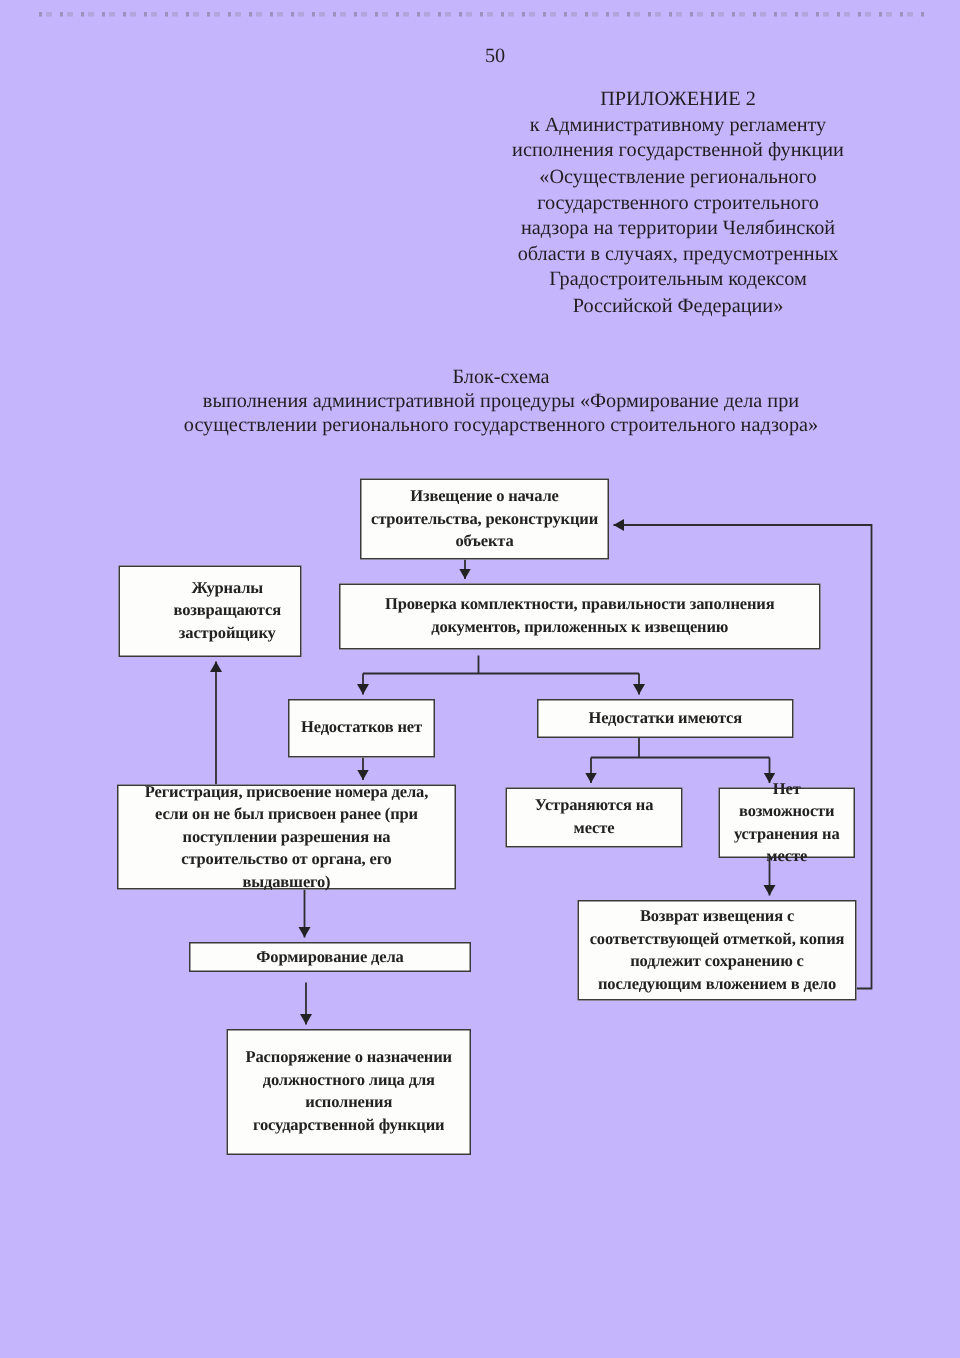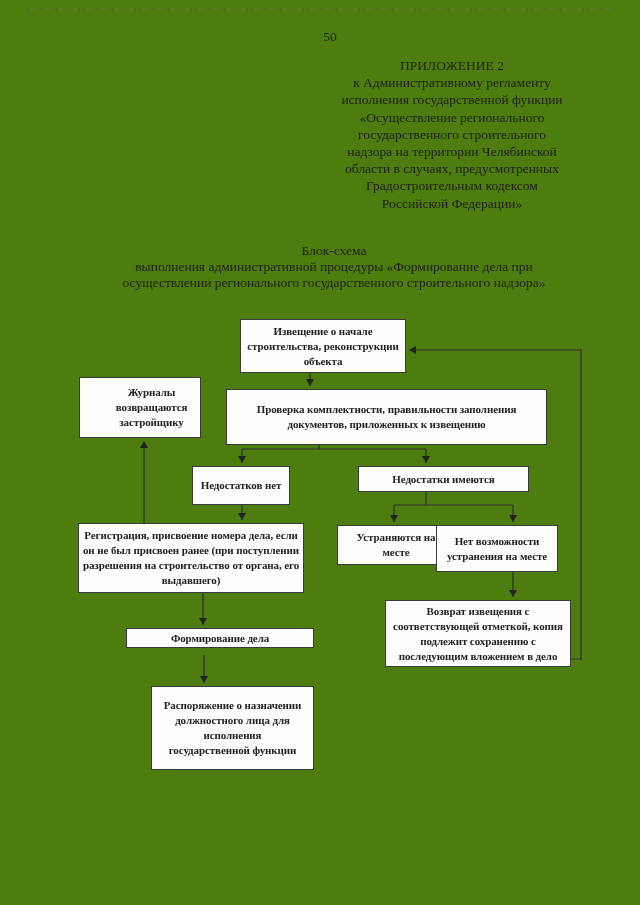--- a/index.html
+++ b/index.html
@@ -1,21 +1,21 @@
 <!DOCTYPE html>
 <html><head>
 <meta charset="utf-8">
 <style>
   html, body { margin: 0; padding: 0; background: #e8e8e8; }
   .page {
     position: relative;
     width: 640px;
     height: 905px;
     margin: 0 auto;
-    background: #4d7c0f;
+    background: #c4b5fd;
     overflow: hidden;
     font-family: "Liberation Serif", "DejaVu Serif", serif;
     color: #1f1f1f;
   }
   
   .scan-artifact {
     position: absolute;
     left: 26px; top: 8px;
     width: 590px; height: 3px;
     background: repeating-linear-gradient(90deg,
@@ -54,26 +54,26 @@
     justify-content: center;
     text-align: center;
     font-size: 11px;
     line-height: 15px;
     letter-spacing: -0.1px;
     padding: 2px 5px;
     color: #222;
   }
   .node-notice        { left:240px; top:319px; width:166px; height:54px; }
   .node-journals      { left:79px;  top:377px; width:122px; height:61px;padding-left:28px; }
-  .node-check         { left:226px; top:389px; width:321px; height:56px; }
+  .node-check         { left:226px; top:389px; width:321px; height:44px; }
   .node-no-defects    { left:192px; top:466px; width:98px;  height:39px; }
   .node-defects       { left:358px; top:466px; width:171px; height:26px; }
-  .node-registration  { left:78px;  top:523px; width:226px; height:70px; padding:2px 3px; }
+  .node-registration  { left:78px;  top:523px; width:226px; height:70px; padding:2px 15px; }
   .node-fixed-onsite  { left:337px; top:525px; width:118px; height:40px; }
-  .node-cannot-fix    { left:436px; top:525px; width:122px; height:47px; }
+  .node-cannot-fix    { left:479px; top:525px; width:91px; height:47px; }
   .node-return        { left:385px; top:600px; width:186px; height:67px; padding:2px 4px;text-align:center; }
   .node-case          { left:126px; top:628px; width:188px; height:20px; }
   .node-order         { left:151px; top:686px; width:163px; height:84px; padding:2px 10px; }
   .connectors {
     position: absolute;
     left: 0; top: 0;
     pointer-events: none;
   }
 </style>
 </head>

